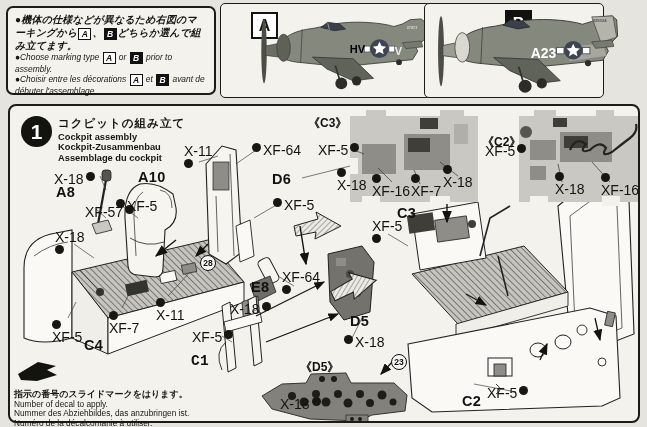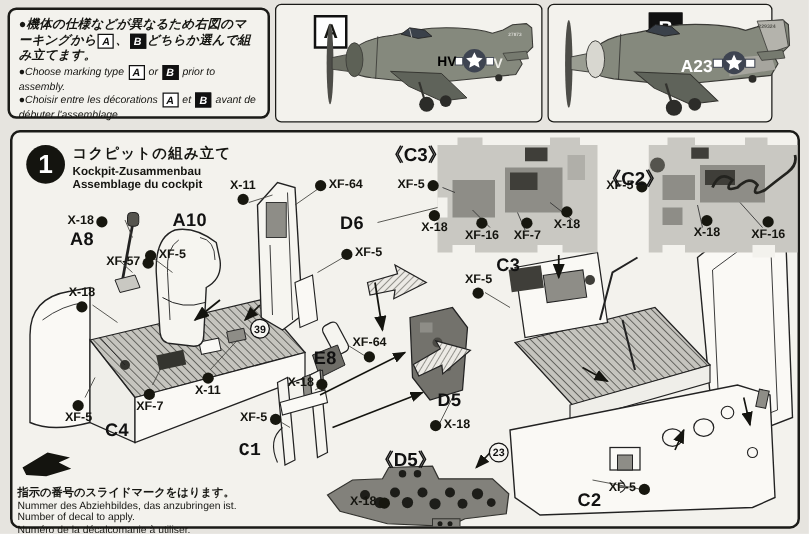--- a/index.html
+++ b/index.html
@@ -19,21 +19,21 @@
   #note-box .jp{font-size:10px;font-weight:bold;line-height:1.25;letter-spacing:.2px;}
   #note-box .latin{font-size:8.4px;line-height:1.22;}
   .tbox{
     display:inline-block;min-width:9px;height:10px;padding:0 1px;margin:0 1px;
     border:1.2px solid #111;background:#fff;color:#111;
     font-weight:bold;font-size:8.5px;line-height:10px;text-align:center;vertical-align:-1px;
   }
   .tbox-b{background:#111;color:#fff;}
   
   #box-a{left:220px;top:3px;width:214px;height:95px;border-radius:5px;border-width:1.6px;}
-  #box-b{left:438px;top:3px;width:180px;height:95px;border-radius:5px;border-width:1.6px;}
+  #box-b{left:424px;top:3px;width:180px;height:95px;border-radius:5px;border-width:1.6px;}
   .mark-square{
     position:absolute;width:23px;height:23px;border:2.2px solid #111;background:#fff;
     font-size:16px;font-weight:bold;display:flex;align-items:center;justify-content:center;
   }
   .mark-square.black{background:#111;color:#fff;}
   #box-a .mark-square{left:30px;top:8px;}
   #box-b .mark-square{left:80px;top:6px;}
   .plane-svg{position:absolute;}
   
   #step-box{left:8px;top:104px;width:632px;height:319px;border-radius:8px;}
@@ -46,27 +46,27 @@
   }
   #step-titles{position:absolute;left:48px;top:11px;line-height:1.12;}
   #step-titles .jp{font-size:11.5px;font-weight:bold;letter-spacing:1px;margin:0 0 2px 0;font-family:Liberation Serif, serif;}
   #step-titles .latin{font-size:9.3px;font-weight:bold;margin:0;}
   
   #decal-note{position:absolute;left:4px;top:283px;line-height:1.18;}
   #decal-note .jp{font-size:9px;font-weight:bold;margin:0;}
   #decal-note .latin{font-size:8.3px;margin:0;}
   
   .callout{
-    position:absolute;display:flex;align-items:center;gap:2px;
-    font-weight:bold;font-size:10px;line-height:1;color:#14140f;white-space:nowrap;
+    position:absolute;display:flex;align-items:flex-start;gap:2px;
+    font-weight:normal;font-size:14px;line-height:1;color:#14140f;white-space:nowrap;
   }
   .callout.dot-top,.callout.dot-bottom{flex-direction:column;gap:1px;}
   .pdot{width:9px;height:9px;border-radius:50%;background:#17170f;flex:none;}
   .part-label{position:absolute;font-weight:bold;font-size:14.5px;letter-spacing:.3px;color:#111;}
-  .inset-label{position:absolute;font-weight:bold;font-size:15px;color:#111;}
+  .inset-label{position:absolute;font-weight:bold;font-size:12px;color:#111;}
   .decal-num{
     position:absolute;width:14px;height:14px;border:1.3px solid #111;border-radius:50%;
     background:#f6f5f1;font-size:8.5px;font-weight:bold;color:#111;
     display:flex;align-items:center;justify-content:center;
   }
   svg text{font-family:"Liberation Sans",sans-serif;font-weight:bold;}
 </style>
 </head>
 <body>
 
@@ -309,28 +309,29 @@
         <line x1="340" y1="236" x2="352" y2="212"></line>
         <line x1="378" y1="128" x2="398" y2="140"></line>
         <line x1="506" y1="286" x2="464" y2="278"></line>
         <line x1="292" y1="72" x2="340" y2="60"></line>
       </g>
     </svg>
 
     <div id="step-circle">1</div>
     <div id="step-titles">
       <p class="jp">コクピットの組み立て</p>
+      <p class="latin">Cockpit assembly</p>
       <p class="latin">Kockpit-Zusammenbau</p>
       <p class="latin">Assemblage du cockpit</p>
     </div>
 
     <div id="decal-note">
       <p class="jp">指示の番号のスライドマークをはります。</p>
+      <p class="latin">Number of decal to apply.</p>
       <p class="latin">Nummer des Abziehbildes, das anzubringen ist.</p>
-      <p class="latin">Number of decal to apply.</p>
       <p class="latin">Numéro de la décalcomanie à utiliser.</p>
     </div>
 
     <div id="label-layer" style="position:absolute;inset:0;">
         <div class="callout dot-right" style="left: 44px; top: 66px;">
           <span>X-18</span>
           <span class="pdot"></span>
         </div>
         <div class="callout dot-right" style="left: 38px; top: 99px; margin-left: 37px;">
           <span>XF-57</span>
@@ -433,17 +434,17 @@
         <div class="part-label" style="left: 262px; top: 65px;">D6</div>
         <div class="part-label" style="left: 74px; top: 231px;">C4</div>
         <div class="part-label" style="left: 181px; top: 247px; font-family: Liberation Mono, monospace;">C1</div>
         <div class="part-label" style="left: 241px; top: 173px;">E8</div>
         <div class="part-label" style="left: 340px; top: 207px;">D5</div>
         <div class="part-label" style="left: 387px; top: 99px;">C3</div>
         <div class="part-label" style="left: 452px; top: 287px;">C2</div>
         <div class="inset-label" style="left: 298px; top: 9px;">《C3》</div>
         <div class="inset-label" style="left: 472px; top: 11px; margin-top: 17px;">《C2》</div>
         <div class="inset-label" style="left: 290px; top: 253px;">《D5》</div>
-        <div class="decal-num" style="left: 190px; top: 149px;">39</div>
+        <div class="decal-num" style="left: 190px; top: 149px;">28</div>
         <div class="decal-num" style="left: 381px; top: 248px;">23</div>
       </div>
   </div>
 </div>
 
 </body></html>

